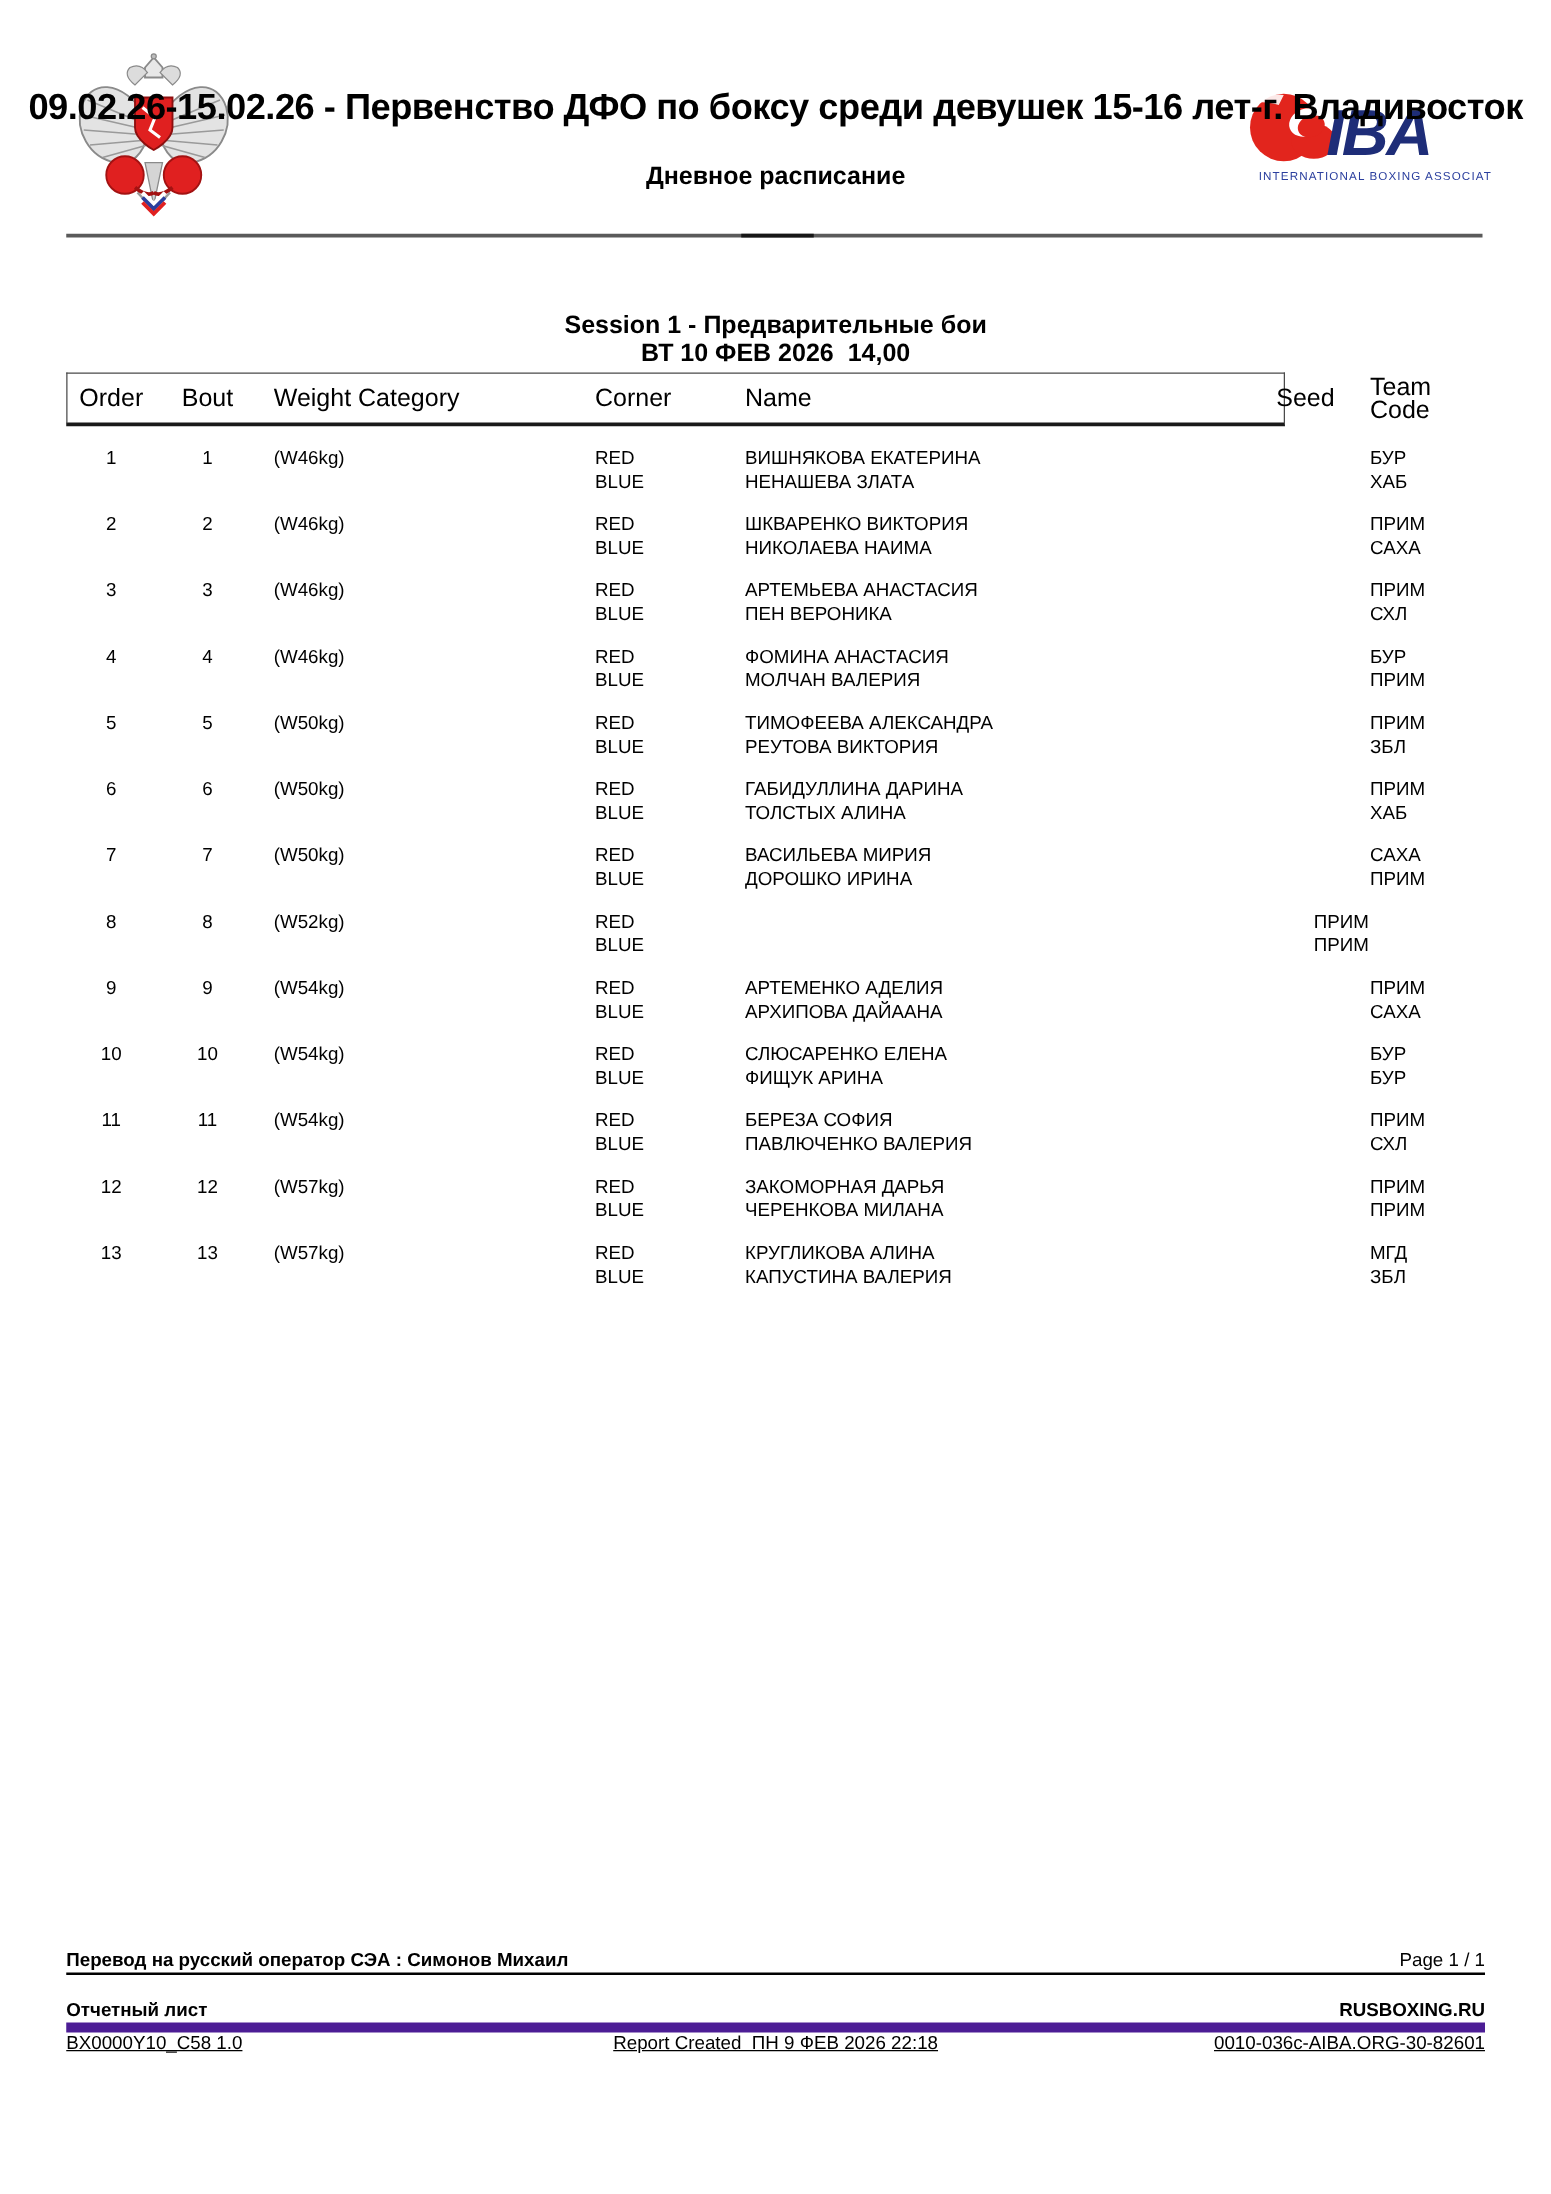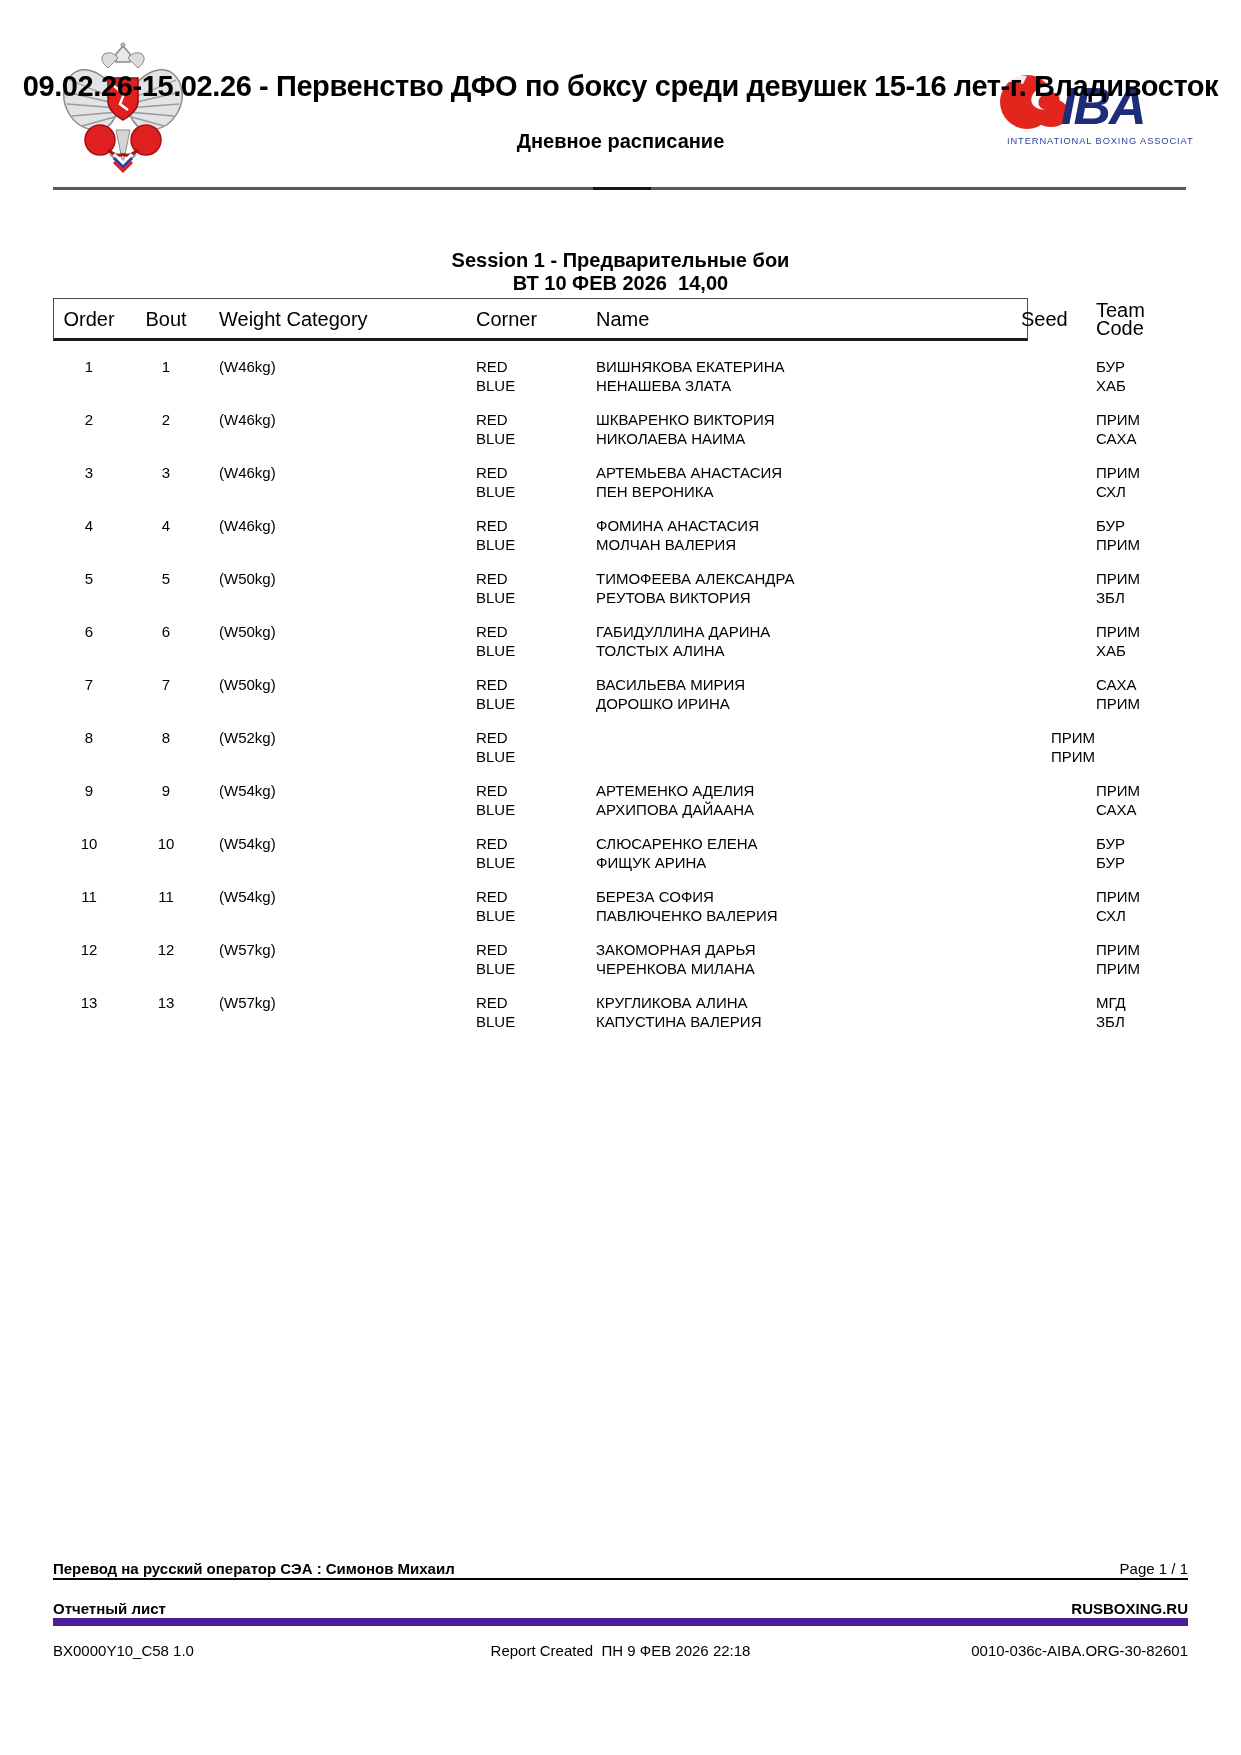--- a/index.html
+++ b/index.html
@@ -36,21 +36,21 @@
   .c-team { padding-left:30px; }
   .two-line { white-space:pre-line; }
 
   
   .footer { position:absolute; left:53px; top:1560px; width:1135px; font-size:15px; }
   .f-line1 { display:flex; justify-content:space-between; align-items:baseline;
              padding-bottom:1px; border-bottom:2px solid #000; }
   .f-line1 .f-left { font-weight:bold; }
   .f-line2 { display:flex; justify-content:space-between; align-items:baseline;
              font-weight:bold; padding-top:20px; padding-bottom:1px; border-bottom:8px solid #4c1d95; }
-  .f-line3 { display:grid; grid-template-columns:1fr auto 1fr; padding-top:16px; }
+  .f-line3 { display:grid; grid-template-columns:1fr auto 1fr; padding-top:0;text-decoration:underline; }
   .f-line3 .f-center { text-align:center; white-space:pre; }
   .f-line3 .f-right { text-align:right; }
 </style>
 </head>
 <body>
 
 <div class="page">
 
   <svg class="emblem" viewBox="0 0 130 140" xmlns="http://www.w3.org/2000/svg">
 

